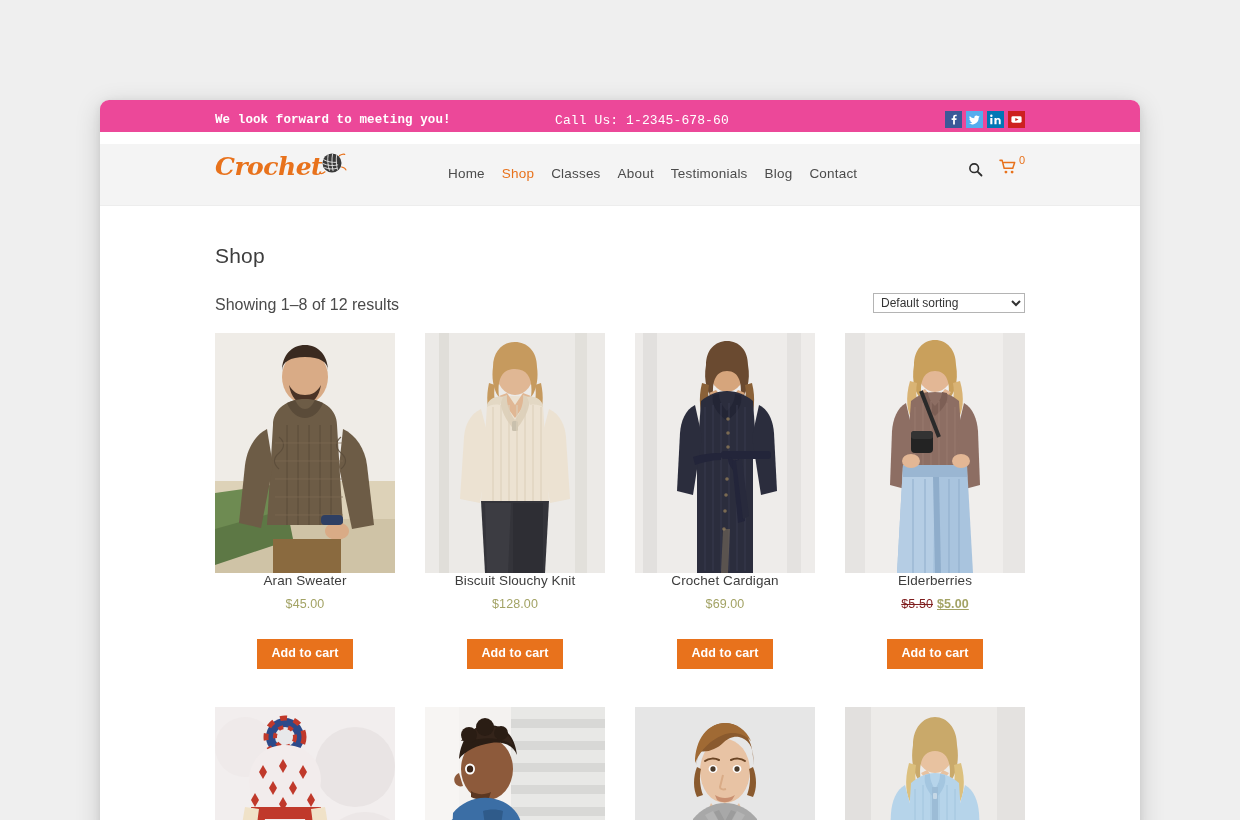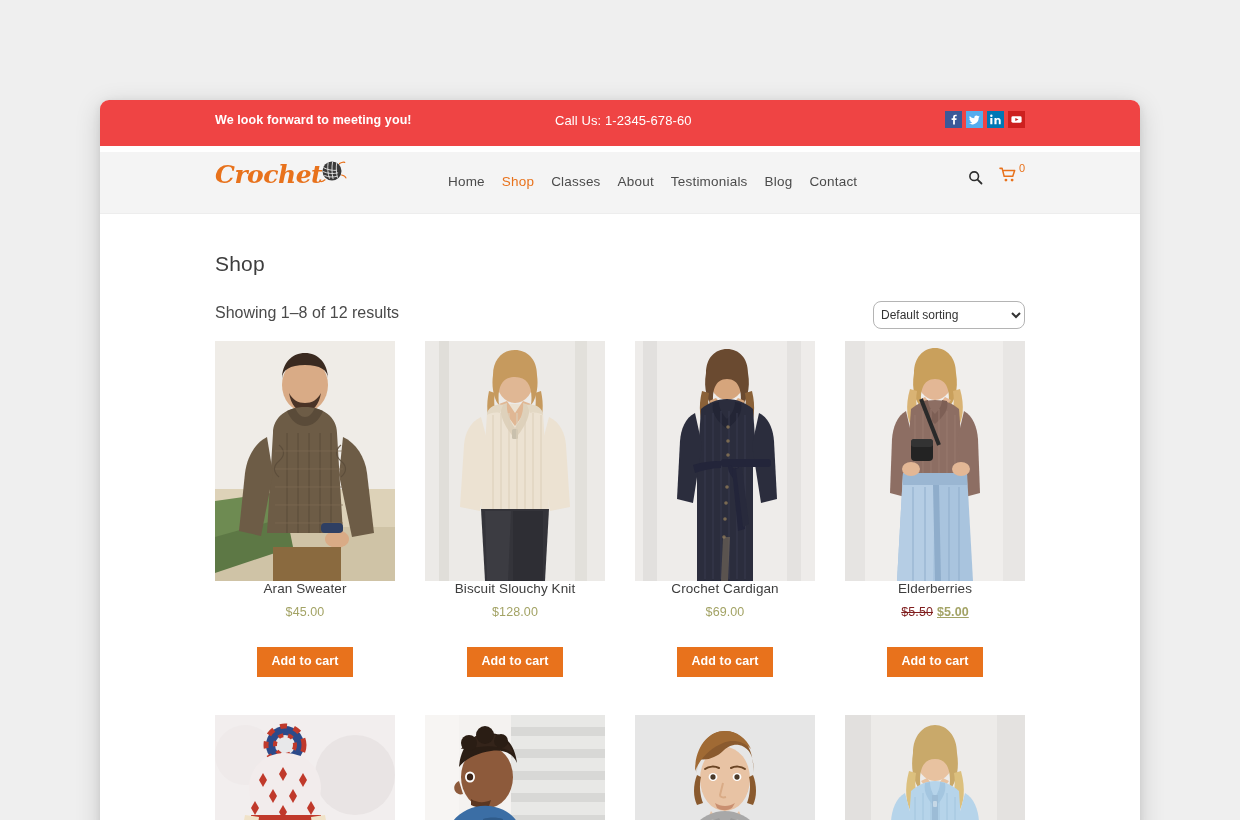--- a/index.html
+++ b/index.html
@@ -24,24 +24,25 @@
     width: 1040px;
     height: 740px;
     background: #ffffff;
     border-radius: 9px 9px 0 0;
     overflow: hidden;
     box-shadow: 0 6px 26px rgba(0,0,0,0.16), 0 2px 8px rgba(0,0,0,0.08);
   }
 
   
   #topbar {
-    height: 46px;
-    background: #ef4444;
+    height: 32px;
+    background: #ec4899;
     color: #ffffff;
     position: relative;
+    font-family: Liberation Mono, monospace;
   }
   #topbar-inner {
     width: 810px;
     margin: 0 auto;
     height: 42px;
     position: relative;
   }
   .topbar-welcome {
     position: absolute;
     left: 0;
@@ -82,21 +83,21 @@
 
   
   #header {
     height: 62px;
     background: #f4f4f4;
     position: relative;
     border-bottom: 1px solid #ededed;
   }
   #header-inner {
     width: 810px;
-    margin: 6px auto;
+    margin: 12px auto;
     height: 72px;
     position: relative;
     display: flex;
     align-items: center;
   }
 
   #logo {
     position: absolute;
     left: 0;
     top: 7px;
@@ -180,27 +181,27 @@
     color: #4a4a4a;
     position: absolute;
     left: 0;
     top: 3px;
   }
   #sort-select {
     position: absolute;
     right: 0;
     top: 0;
     width: 152px;
-    height: 28px;
+    height: 20px;
     font-family: "Liberation Sans", sans-serif;
     font-size: 12px;
     color: #333;
     background: #ffffff;
     border: 1px solid #b4b4b4;
-    border-radius: 8px;
+    border-radius: 0;
     padding: 0 3px;
     cursor: pointer;
   }
 
   
   #product-grid {
     margin-top: 18px;
     display: grid;
     grid-template-columns: repeat(4, 180px);
     column-gap: 30px;

